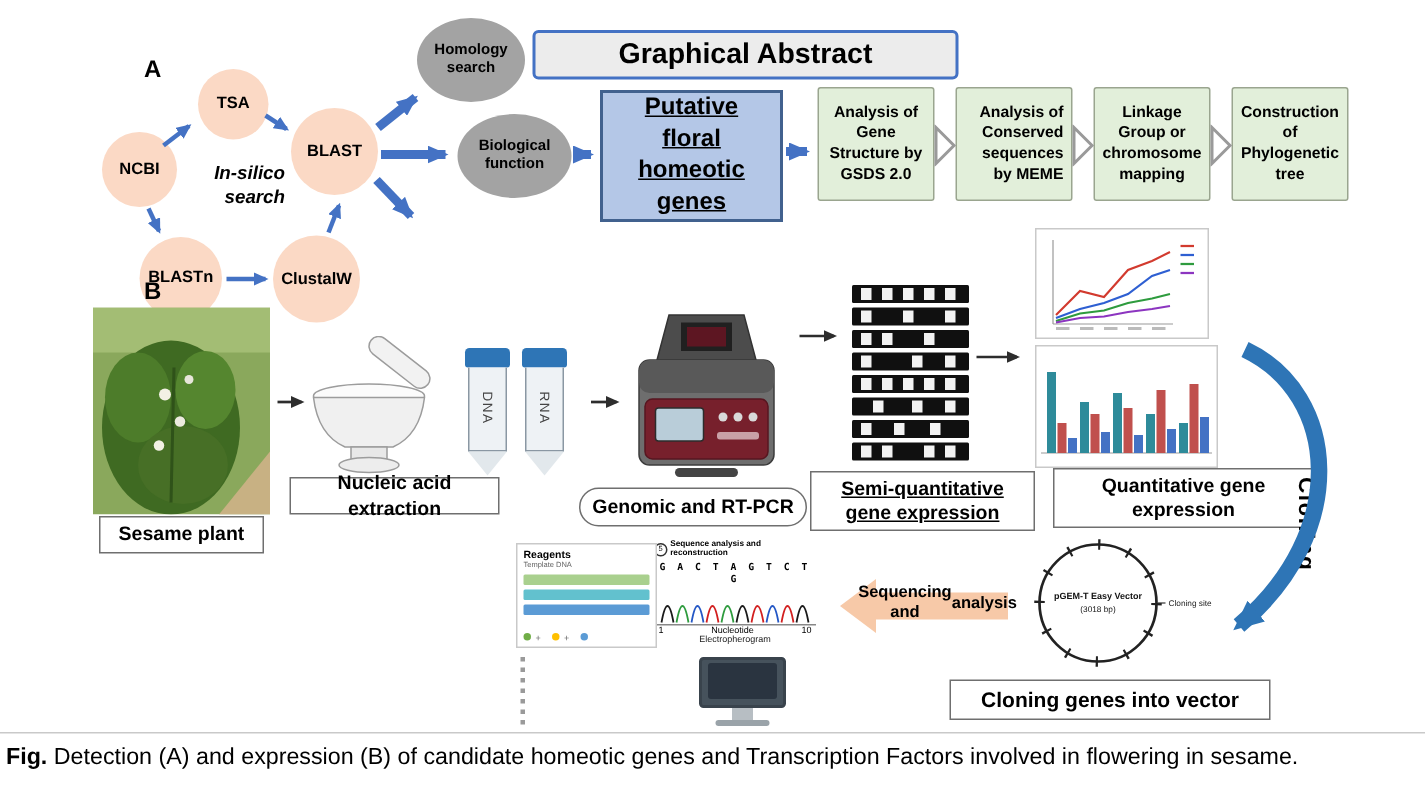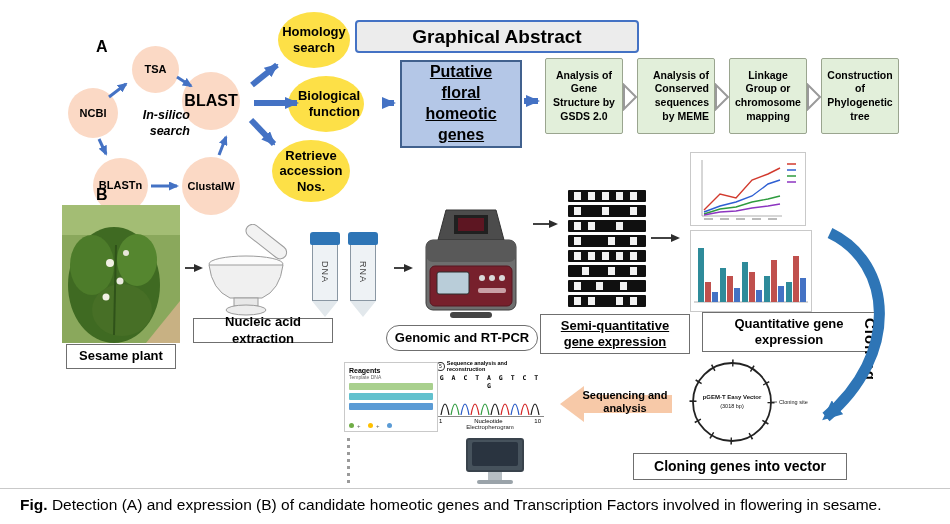--- a/index.html
+++ b/index.html
@@ -1,34 +1,34 @@
 <!DOCTYPE html>
 <html><head>
 <meta charset="utf-8">
 <style>
   html,body{margin:0;padding:0;background:#fff;}
   body{font-family:"Liberation Sans",sans-serif;color:#000;}
   #canvas{position:relative;width:950px;height:524px;background:#fff;overflow:hidden;}
   .abs{position:absolute;}
   .flex{display:flex;align-items:center;justify-content:center;text-align:center;}
   .node{border-radius:50%;background:#FBD9C5;font-weight:700;font-size:11px;line-height:1.1;}
-  .enode{border-radius:50%;background:#fde047;font-weight:700;font-size:13px;line-height:1.2;padding:4px;box-sizing:border-box;}
+  .enode{border-radius:50%;background:#a3a3a3;font-weight:700;font-size:10px;line-height:1.2;padding:4px;box-sizing:border-box;}
   .titlebox{background:#ececec;border:2px solid #4472C4;border-radius:4px;font-size:19px;font-weight:700;}
   .putative{background:#B4C7E7;border:2px solid #41618e;font-size:16px;font-weight:700;text-decoration:underline;line-height:1.3;padding:0 12px;box-sizing:border-box;}
   .stepbox{background:#E2EFDA;border:1px solid #9aa58f;border-radius:2px;font-size:10.5px;font-weight:700;line-height:1.3;padding:3px 5px;box-sizing:border-box;}
   .labelbox{background:#fff;border:1px solid #6f6f6f;font-weight:700;font-size:13px;line-height:1.25;box-sizing:border-box;}
   .seclabel{font-weight:700;font-size:16px;}
   .insilico{font-style:italic;font-weight:700;font-size:12.5px;line-height:1.25;text-align:right;}
   .vert{writing-mode:vertical-rl;font-weight:700;font-size:15px;letter-spacing:1px;}
   .tube{width:26px;}
   .tubecap{height:13px;background:#2E75B6;border-radius:3px 3px 2px 2px;margin:0 -2px;}
   .tubebody{background:#eef2f5;border:1px solid #8a97a3;border-top:none;height:56px;box-sizing:border-box;}
   .tubetip{width:0;height:0;border-left:13px solid transparent;border-right:13px solid transparent;border-top:16px solid #e2e8ec;}
   .tubetext{writing-mode:vertical-rl;font-size:9px;color:#444;letter-spacing:1px;}
-  .caption{border-top:1px solid #c9c9c9;font-size:15.5px;padding:7px 20px;box-sizing:border-box;background:#fff;}
+  .caption{border-top:1px solid #c9c9c9;font-size:15.5px;padding:7px 4px;box-sizing:border-box;background:#fff;}
   .tinyhdr{font-size:5.5px;font-weight:700;}
   .circnum{display:inline-flex;align-items:center;justify-content:center;width:7px;height:7px;border:0.5px solid #333;border-radius:50%;font-size:5px;margin-right:2px;}
   .seqrow{font-family:"DejaVu Sans Mono",monospace;font-size:6.5px;letter-spacing:2px;font-weight:700;text-align:center;}
   .axisrow{font-size:6px;display:flex;justify-content:space-between;border-top:0.5px solid #888;padding:1px 3px 0 3px;}
   .efoot{font-size:6px;text-align:center;color:#222;}
   .monitor-screen{width:58px;height:34px;background:#46525c;border-radius:3px;border:2px solid #39434c;box-sizing:border-box;}
   .monitor-inner{width:46px;height:24px;background:#2a3440;border-radius:2px;margin:2px auto;}
   .monitor-stand{width:14px;height:8px;background:#b7bec3;margin:0 auto;}
   .monitor-base{width:36px;height:4px;background:#9aa3a9;border-radius:2px;margin:0 auto;}
   .reagents{background:#fff;border:1px solid #c9c9c9;box-sizing:border-box;padding:4px;}
@@ -43,24 +43,23 @@
 <body>
 
 <div id="canvas">
 
   <div class="abs seclabel" style="left:96px;top:38px;">A</div>
 
   <div class="abs node flex" style="left:132px;top:46px;width:47px;height:47px;">TSA</div>
   <div class="abs node flex" style="left:68px;top:88px;width:50px;height:50px;">NCBI</div>
   <div class="abs node flex" style="left:93px;top:158px;width:55px;height:55px;">BLASTn</div>
   <div class="abs node flex" style="left:182px;top:157px;width:58px;height:58px;">ClustalW</div>
-  <div class="abs node flex" style="left:182px;top:72px;width:58px;height:58px;font-size:16px;">BLAST</div>
+  <div class="abs node flex" style="left:194px;top:72px;width:58px;height:58px;font-size:11px;">BLAST</div>
   <div class="abs enode flex" style="left:278px;top:12px;width:72px;height:56px;">Homology search</div>
-  <div class="abs enode flex" style="left:288px;top:76px;width:76px;height:56px;text-align:right;">Biological function</div>
-  <div class="abs enode flex" style="left:272px;top:140px;width:78px;height:62px;">Retrieve accession Nos.</div>
+  <div class="abs enode flex" style="left:305px;top:76px;width:76px;height:56px;">Biological function</div>
   <div class="abs insilico flex" style="left:124px;top:106px;width:66px;height:36px;">In-silico search</div>
 
   <div class="abs titlebox flex" style="left:355px;top:20px;width:280px;height:29px;">Graphical Abstract</div>
 
   <div class="abs putative flex" style="left:400px;top:60px;width:122px;height:88px;">Putative floral homeotic genes</div>
 
   <div class="abs stepbox flex" style="left:545px;top:58px;width:78px;height:76px;">Analysis of Gene Structure by GSDS 2.0</div>
   <div class="abs stepbox flex" style="left:637px;top:58px;width:78px;height:76px;text-align:right;">Analysis of Conserved sequences by MEME</div>
   <div class="abs stepbox flex" style="left:729px;top:58px;width:78px;height:76px;">Linkage Group or chromosome mapping</div>
   <div class="abs stepbox flex" style="left:821px;top:58px;width:78px;height:76px;">Construction of Phylogenetic tree</div>
@@ -240,21 +239,21 @@
   <svg class="abs" style="left:678px;top:348px;" width="132" height="108" viewBox="0 0 132 108">
     <circle cx="54" cy="54" r="39" fill="none" stroke="#222" stroke-width="1.8"></circle>
     <circle cx="54" cy="54" r="39" fill="none" stroke="#222" stroke-width="7" stroke-dasharray="1.5 18.9"></circle>
     <line x1="94" y1="54" x2="99" y2="54" stroke="#333" stroke-width="0.8"></line>
     <text x="54" y="51" text-anchor="middle" font-size="6" font-weight="bold" fill="#111">pGEM-T Easy Vector</text>
     <text x="54" y="60" text-anchor="middle" font-size="5.5" fill="#111">(3018 bp)</text>
     <text x="101" y="56" font-size="5.5" fill="#222">Cloning site</text>
   </svg>
   <div class="abs labelbox flex" style="left:633px;top:453px;width:214px;height:27px;font-size:14px;">Cloning genes into vector</div>
 
-  <div class="abs flex" style="left:580px;top:385px;width:90px;height:34px;flex-direction:column;font-weight:700;font-size:11px;line-height:1.15;z-index:3;">
+  <div class="abs flex" style="left:580px;top:385px;width:90px;height:34px;font-weight:700;font-size:11px;line-height:1.15;z-index:3;">
     <span>Sequencing  and</span>
     <span>analysis</span>
   </div>
 
   <div class="abs" style="left:436px;top:360px;width:108px;">
     <div style="display:flex;align-items:center;justify-content:center;">
       <span class="circnum">5</span>
       <span class="tinyhdr">Sequence analysis and reconstruction</span>
     </div>
     <div class="seqrow" style="margin-top:2px;">G A C T A G T C T G</div>

